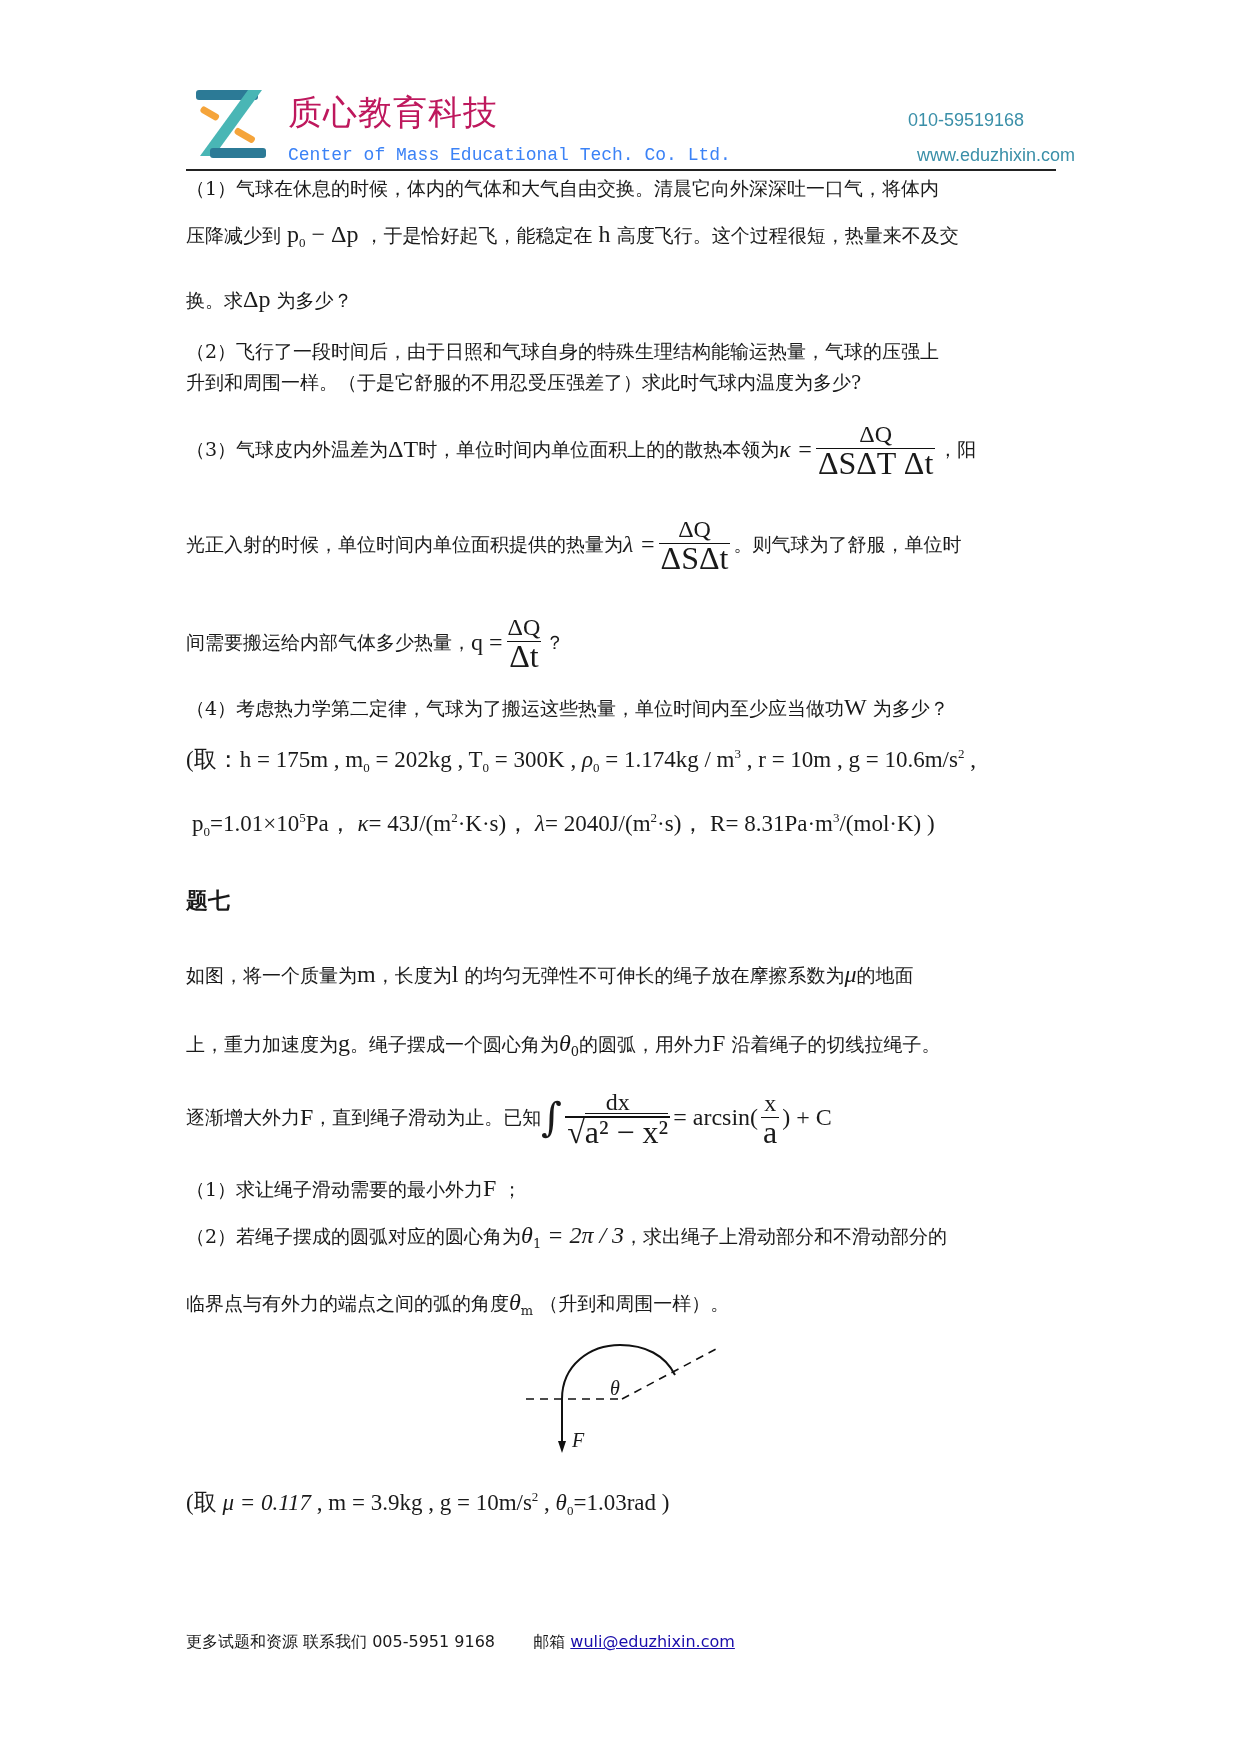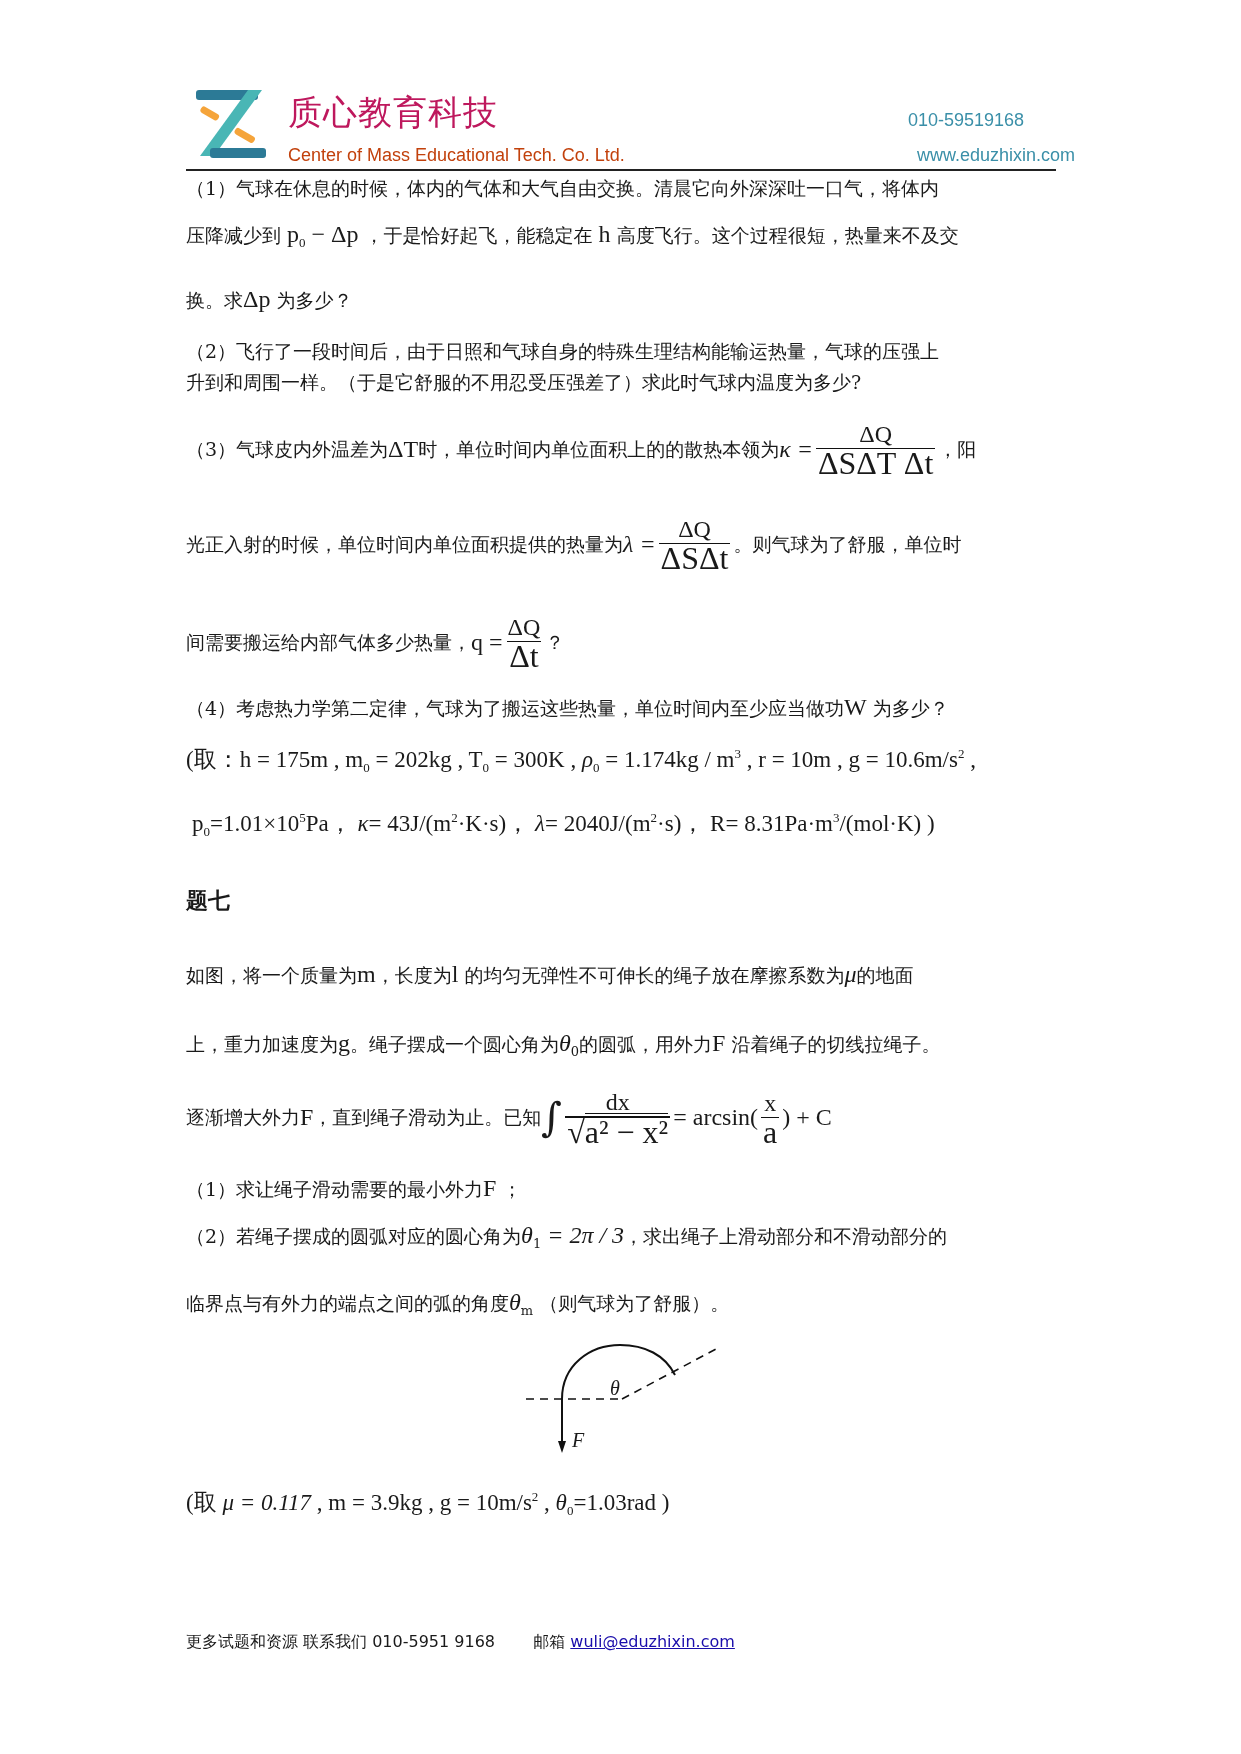--- a/index.html
+++ b/index.html
@@ -1,20 +1,20 @@
 <!DOCTYPE html>
 <html><head>
 <meta charset="utf-8">
 <style>
   html, body { margin:0; padding:0; background:#ffffff; }
   body { width:1241px; height:1754px; position:relative; overflow:hidden;
          font-family:"DejaVu Serif","Liberation Serif",serif; color:#1a1a1a; }
   .abs { position:absolute; }
   .logo-cn { font-family:"DejaVu Sans","Liberation Sans",sans-serif; color:#be185d; font-size:34px; letter-spacing:1px; }
-  .logo-en { font-family:Liberation Sans, sans-serif; color:#c2410c; font-size:18px; }
+  .logo-en { font-family:Liberation Mono, monospace; color:#3b82f6; font-size:18px; }
   .hdr-right { font-family:"Liberation Sans","DejaVu Sans",sans-serif; color:#3a8fa8; font-size:18px; }
   .rule { left:186px; width:870px; height:2px; background:#222; top:169px; }
   .p { font-size:19px; line-height:24px; white-space:nowrap; }
   .m { font-family:"Liberation Serif","DejaVu Serif",serif; font-size:24px; }
   .mi { font-family:"Liberation Serif","DejaVu Serif",serif; font-style:italic; font-size:24px; }
   sub { font-size:13px; vertical-align:-5px; }
   sup { font-size:13px; vertical-align:9px; }
   .frac { display:inline-flex; flex-direction:column; align-items:center; vertical-align:middle; margin:0 3px; }
   .frac .num { font-family:"Liberation Serif",serif; font-size:24px; line-height:28px; padding:0 2px; }
   .frac .den { font-family:"Liberation Serif",serif; font-size:32px; line-height:28px; border-top:1.5px solid #111; padding:0 2px; }
@@ -148,21 +148,21 @@
   <span>；</span>
 </div>
 
 <div class="abs p" style="left:186px;top:1223px;">
   <span>（2）若绳子摆成的圆弧对应的圆心角为</span><span class="mi">θ</span><sub>1</sub>
   <span class="mi">= 2π / 3</span><span>，求出绳子上滑动部分和不滑动部分的</span>
 </div>
 
 <div class="abs p" style="left:186px;top:1290px;">
   <span>临界点与有外力的端点之间的弧的角度</span><span class="mi">θ</span><sub>m</sub>
-  <span>（则气球为了舒服）。</span>
+  <span>（升到和周围一样）。</span>
 </div>
 
 <div class="abs" style="left:520px;top:1335px;width:200px;height:120px;">
   <svg width="200" height="120" viewBox="0 0 200 120">
     <line x1="6" y1="64" x2="102" y2="64" stroke="#111" stroke-width="1.6" stroke-dasharray="8,6"></line>
     <line x1="102" y1="64" x2="196" y2="14" stroke="#111" stroke-width="1.6" stroke-dasharray="8,6"></line>
     <path d="M42,64 C42,30 70,10 100,10 C125,10 145,20 155,40" fill="none" stroke="#111" stroke-width="2"></path>
     <line x1="42" y1="64" x2="42" y2="112" stroke="#111" stroke-width="2"></line>
     <polygon points="38,106 46,106 42,118" fill="#111"></polygon>
   </svg>
@@ -174,17 +174,17 @@
   <span>(取</span>
   <i>μ = 0.117</i> ,
   <span>m = 3.9kg</span> ,
   <span>g = 10m/s</span><sup>2</sup> ,
   <i>θ</i><sub>0</sub><span>=1.03rad</span>
   <span>)</span>
 </div>
 
 <div class="abs footer" style="left:186px;top:1632px;white-space:nowrap;">
   <span>更多试题和资源  联系我们</span>
-  <span class="mono">010-5951 9168</span>
+  <span class="mono">005-5951 9168</span>
   <span style="display:inline-block;width:28px;"></span>
   <span>邮箱</span>
   <a>wuli@eduzhixin.com</a>
 </div>
 
 </body></html>

